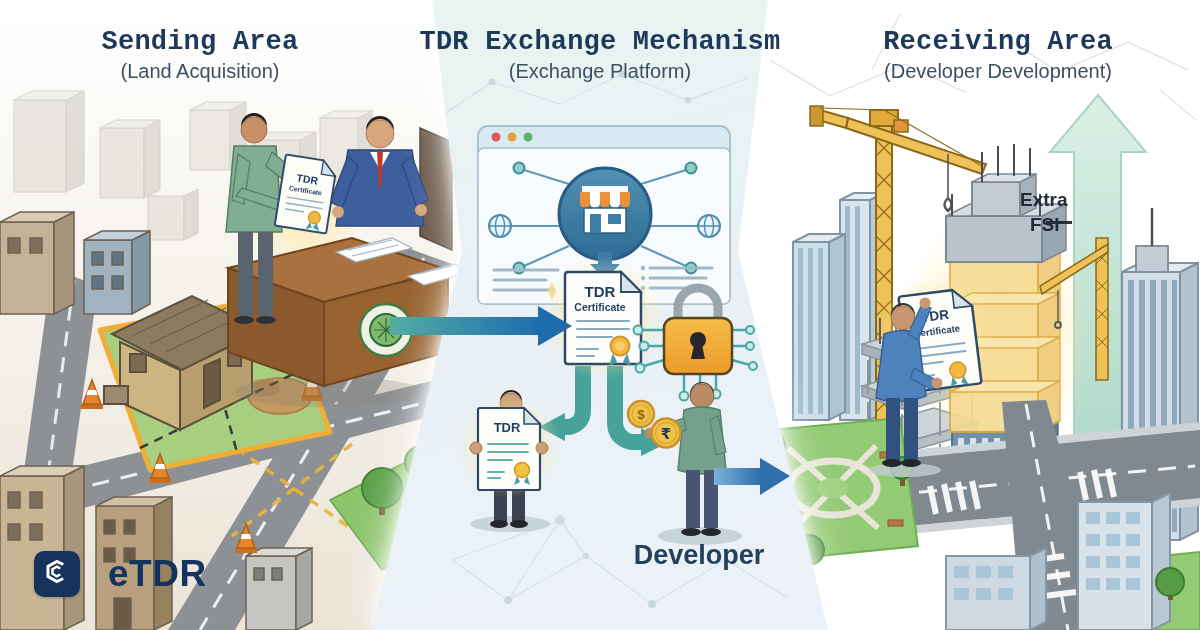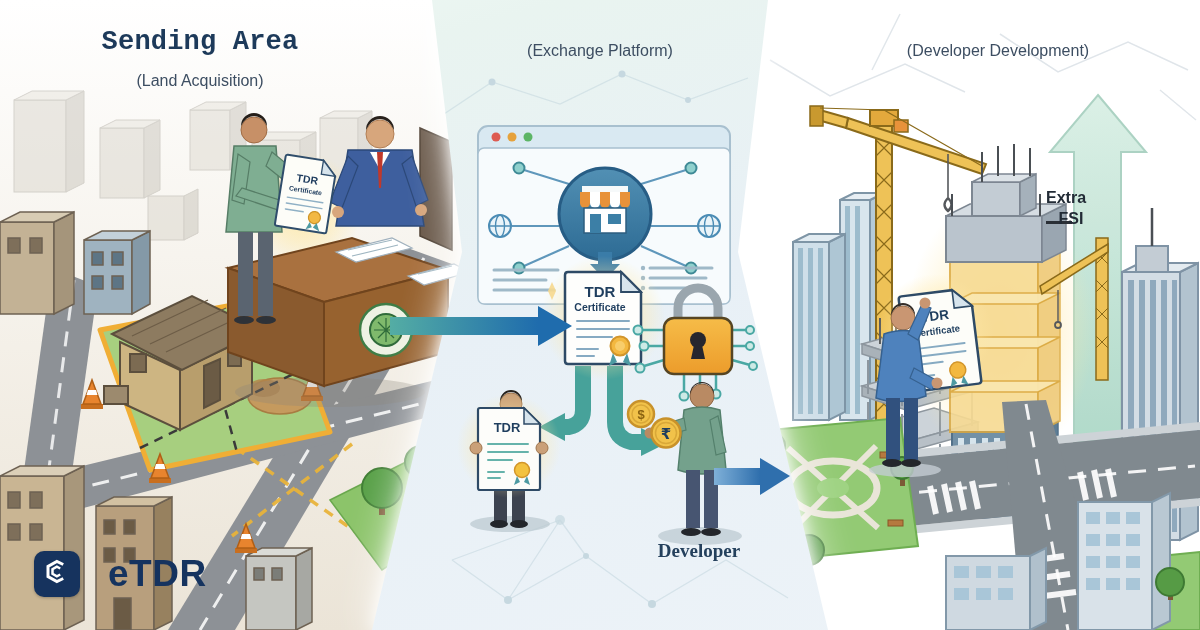--- a/index.html
+++ b/index.html
@@ -6,25 +6,25 @@
   .stage{position:relative;width:1200px;height:630px;overflow:hidden;background:#ffffff;
          font-family:"Liberation Sans","DejaVu Sans",sans-serif;}
   .layer{position:absolute;inset:0;width:1200px;height:630px;}
   .mid-wrap{position:absolute;inset:0;filter:drop-shadow(0 0 8px rgba(255,255,255,.95)) drop-shadow(0 0 20px rgba(255,255,255,.75));}
   .mid{position:absolute;inset:0;
        clip-path:polygon(36% 0, 64% 0, 61.5% 40%, 69% 100%, 31% 100%, 38.5% 40%);
        background:linear-gradient(165deg,#f1faf5 0%,#e9f4f0 16%,#e8f0f6 48%,#edf3f8 100%);}
   .ui{position:absolute;inset:0;z-index:30;pointer-events:none;}
   .title-block{position:absolute;text-align:center;width:366px;color:#1d3a5a;}
   .panel-title{font-size:27px;font-weight:bold;letter-spacing:.2px;font-family:Liberation Mono, monospace;}
-  .panel-sub{font-size:16px;color:#3d4e62;margin-top:15px;}
+  .panel-sub{font-size:20px;color:#3d4e62;margin-top:3px;}
   .developer-label{position:absolute;left:618px;top:540px;width:162px;text-align:center;
-       font-size:19px;font-weight:600;color:#24405c;font-family:Liberation Serif, serif;}
-  .extra-fsi{position:absolute;left:1046px;top:188px;font-size:16px;font-weight:bold;
-       color:#222b36;line-height:1.3;text-align:center;}
+       font-size:27px;font-weight:600;color:#24405c;}
+  .extra-fsi{position:absolute;left:1020px;top:188px;font-size:19px;font-weight:bold;
+       color:#222b36;line-height:1.3;}
   .extra-dash{position:absolute;left:1046px;top:221px;width:26px;height:3px;background:#2a2f36;}
   .logo{position:absolute;left:34px;top:551px;display:flex;align-items:center;gap:28px;}
   .logo-mark{width:46px;height:46px;background:#16335e;border-radius:10px;display:flex;
        align-items:center;justify-content:center;box-shadow:0 1px 3px rgba(0,0,0,.25);}
   .logo-text{font-size:37px;font-weight:bold;color:#15335f;letter-spacing:.5px;}
   svg text{font-family:"Liberation Sans","DejaVu Sans",sans-serif;}
 </style>
 </head>
 <body>
 
@@ -607,23 +607,25 @@
       <polygon points="538,306 538,346 572,326" fill="#1f6cad"></polygon>
     </g>
   </svg>
 
   <div class="ui">
     <div class="title-block" style="left:17px;top:27px">
       <div class="panel-title">Sending Area</div>
       <div class="panel-sub">(Land Acquisition)</div>
     </div>
     <div class="title-block" style="left:417px;top:27px">
+      <div class="panel-title">TDR Exchange Mechanism</div>
       <div class="panel-sub">(Exchange Platform)</div>
     </div>
     <div class="title-block" style="left:815px;top:27px">
+      <div class="panel-title">Receiving Area</div>
       <div class="panel-sub">(Developer Development)</div>
     </div>
 
     <div class="developer-label">Developer</div>
 
     <div class="extra-dash"></div>
     <div class="extra-fsi">
       <div>Extra</div>
       <div style="padding-left:10px">FSI</div>
     </div>

